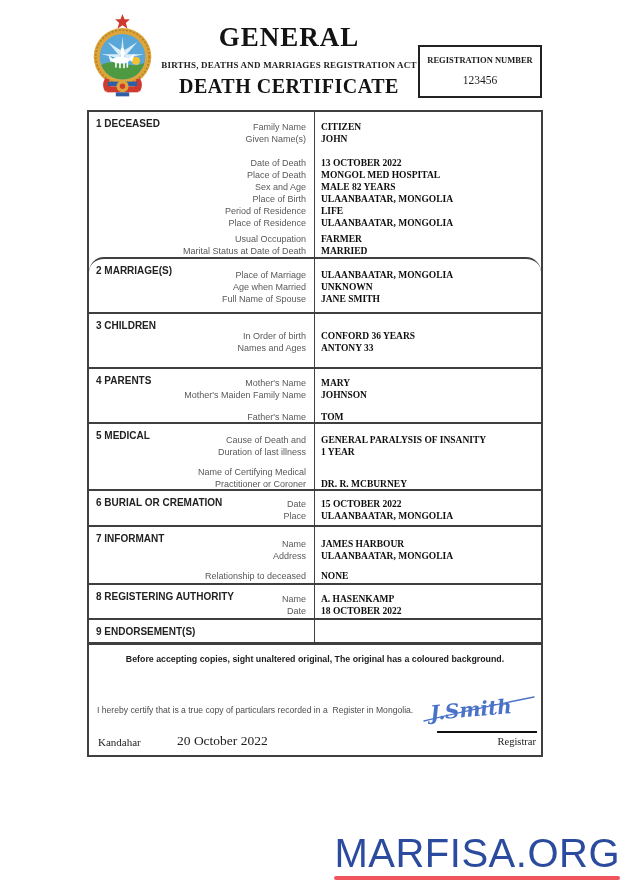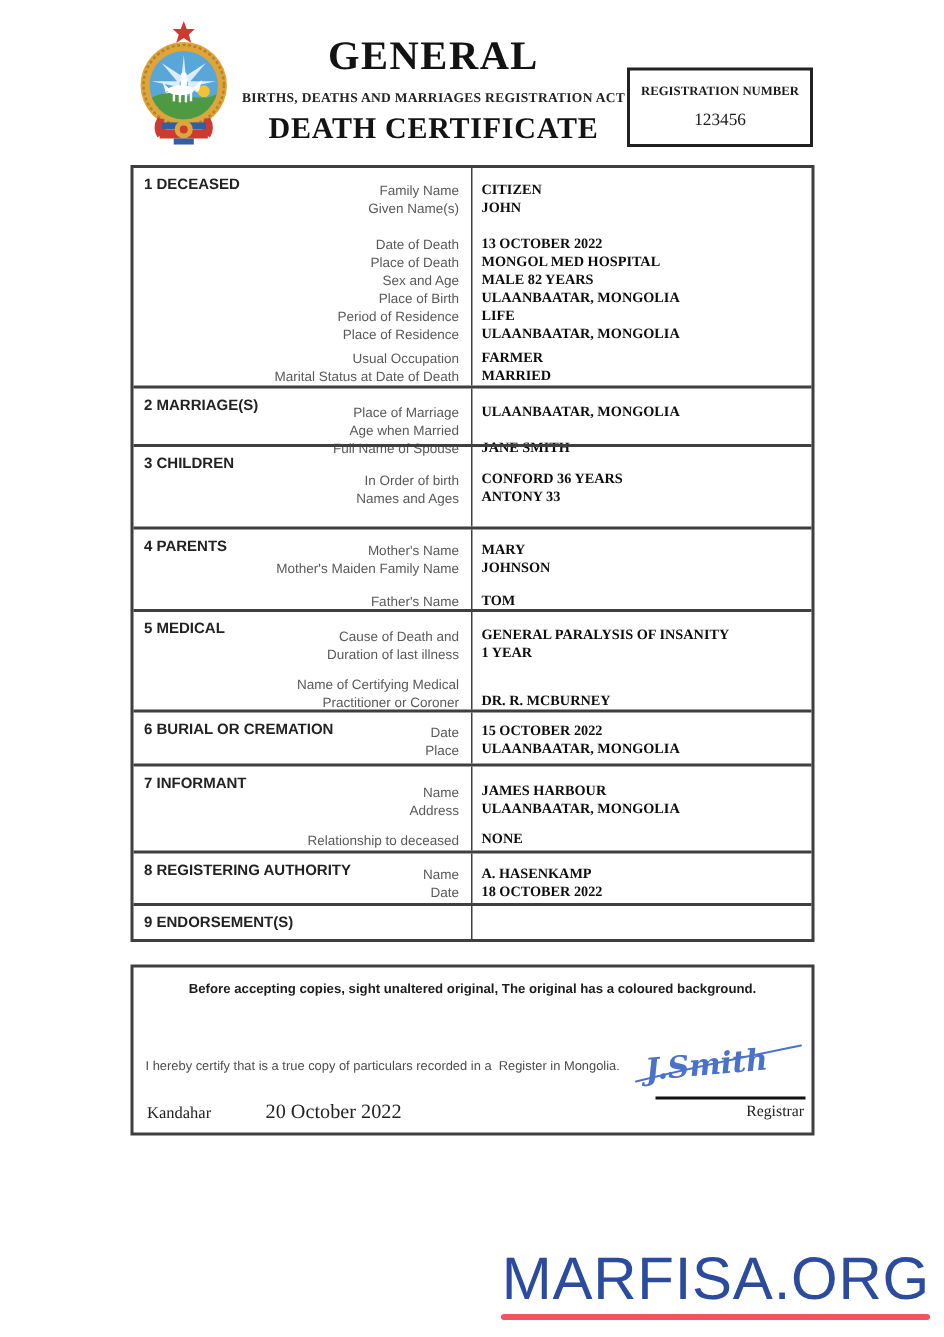--- a/index.html
+++ b/index.html
@@ -21,21 +21,21 @@
   .section { position:relative; border-top:2px solid #3f3f3f; }
   .section:first-child { border-top:none; }
   .divider { position:absolute; left:225px; top:0; bottom:0; width:0; border-left:1.5px solid #3f3f3f; }
   .sec-title { position:absolute; top:6px; left:7px; font-size:10px; font-weight:bold; color:#222; }
   .rows { position:absolute; left:0; right:0; }
   .rowline { display:flex; line-height:12px; }
   .lbl { width:225px; text-align:right; padding-right:8px; font-size:9px; color:#595959; }
   .val { flex:1; padding-left:7px; font-family:"Liberation Serif", serif; font-weight:bold; font-size:9.5px; color:#0d0d0d; }
   .gap4 { height:4px; } .gap8 { height:8px; } .gap10 { height:10px; } .gap12 { height:12px; }
   .s1 { height:145px; } .s1 .rows { top:9px; }
-  .s2 { height:39px; }  .s2 .rows { top:10px; }
+  .s2 { height:55px;border-radius:15px; }  .s2 .rows { top:10px; }
   .s3 { height:55px; }  .s3 .rows { top:16px; }
   .s4 { height:55px; }  .s4 .rows { top:8px; }
   .s5 { height:67px; }  .s5 .rows { top:10px; }
   .s6 { height:36px; }  .s6 .rows { top:7px; }
   .s7 { height:58px; }  .s7 .rows { top:11px; }
   .s8 { height:35px; }  .s8 .rows { top:8px; }
   .s9 { height:24px; }
 
   
   .footer-box { position:absolute; left:87px; top:643px; width:456px; height:114px; border:2px solid #3f3f3f; }
@@ -166,20 +166,21 @@
   <div class="section s2">
     <div class="divider"></div>
     <div class="sec-title">2 MARRIAGE(S)</div>
     <div class="rows">
       <div class="rowline">
           <div class="lbl">Place of Marriage</div>
           <div class="val">ULAANBAATAR, MONGOLIA</div>
         </div>
       <div class="rowline">
           <div class="lbl">Age when Married</div>
+          <div class="val">UNKNOWN</div>
         </div>
       <div class="rowline">
           <div class="lbl">Full Name of Spouse</div>
           <div class="val">JANE SMITH</div>
         </div>
     </div>
   </div>
 
   <div class="section s3">
     <div class="divider"></div>

